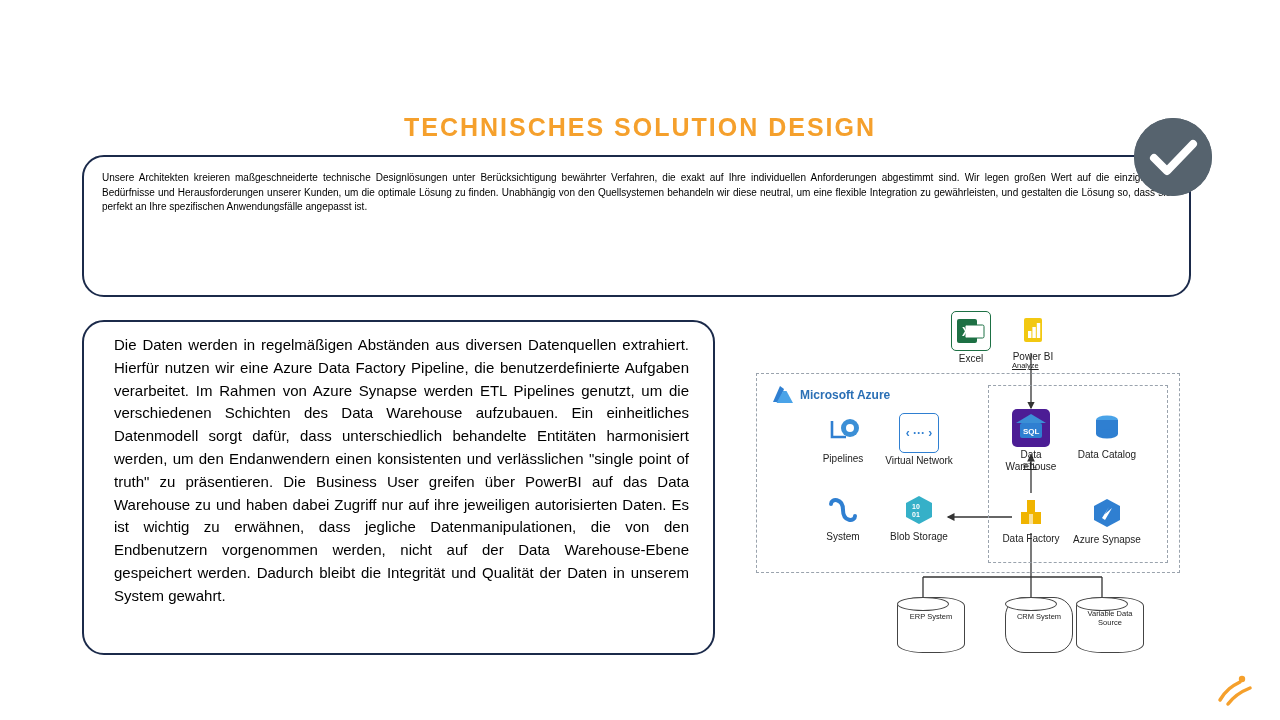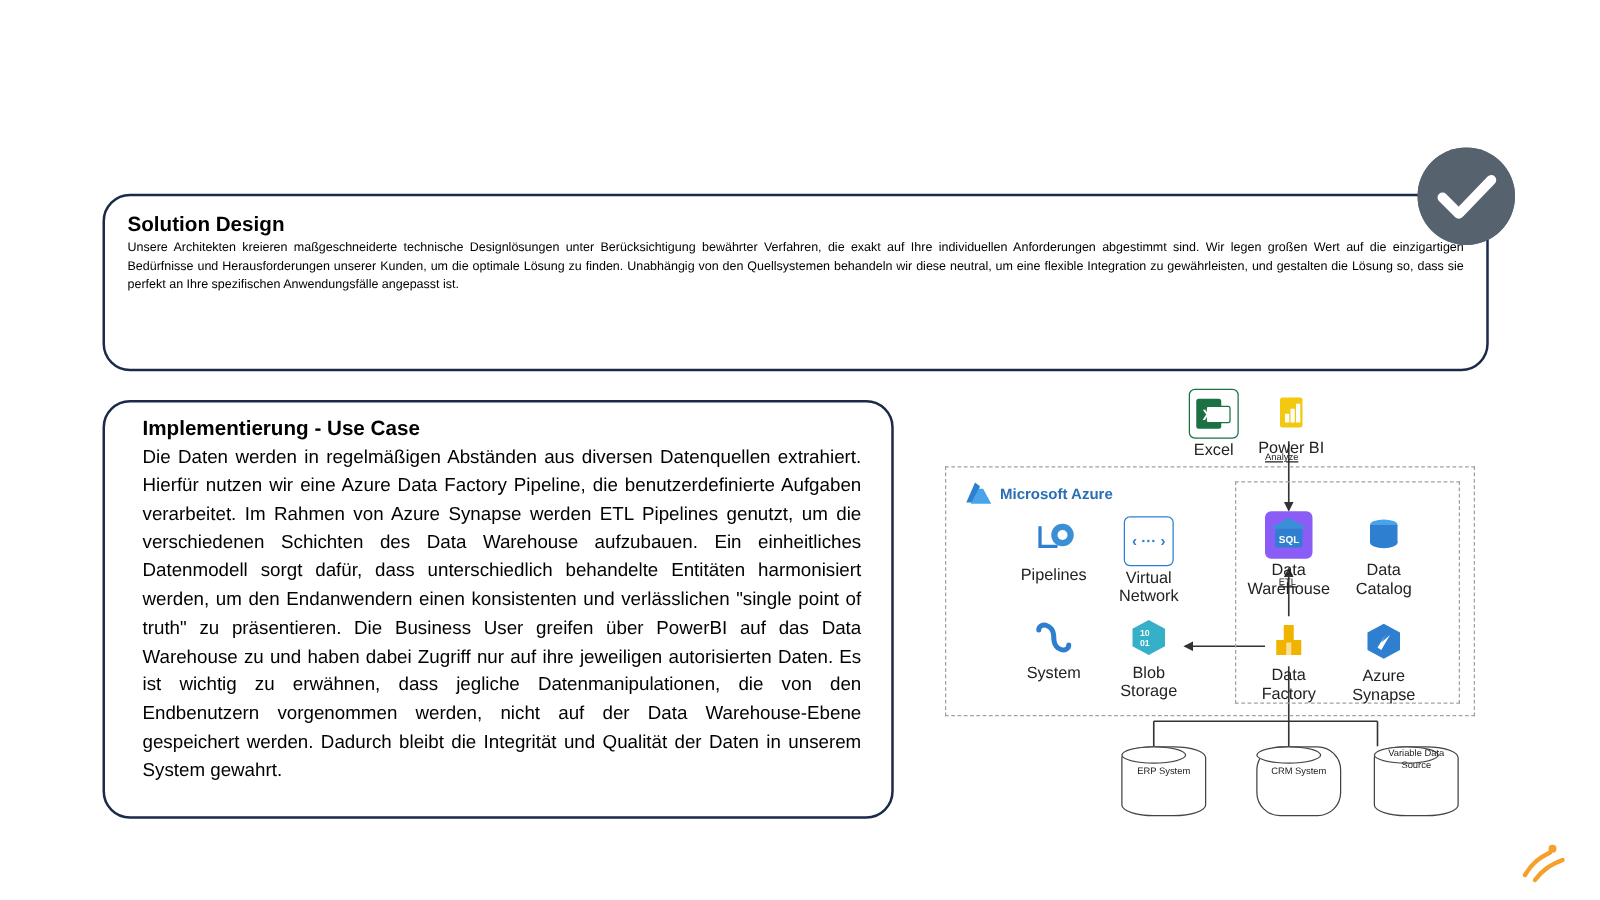--- a/index.html
+++ b/index.html
@@ -120,21 +120,21 @@
     margin: 0 auto;
     border-radius: 5px;
     display: flex;
     align-items: center;
     justify-content: center;
     color: #ffffff;
     font-size: 15px;
     font-weight: bold;
   }
   .tile .cap {
-    font-size: 13px;
+    font-size: 10px;
     color: #222;
     line-height: 1.15;
     margin-top: 2px;
   }
   .az-panel {
     position: absolute;
     border: 1px dashed #9aa3ad;
     box-sizing: border-box;
   }
   .az-logo-text {
@@ -181,35 +181,34 @@
     bottom: 10px;
     width: 44px;
     height: 40px;
   }
 </style>
 </head>
 <body>
 
 <div class="slide">
 
+  <div class="subtitle">TECHNISCHES  SOLUTION  DESIGN</div>
 
   <div class="check-badge">
     <svg width="78" height="78" viewBox="0 0 78 78" aria-hidden="true">
       <circle cx="39" cy="39" r="39" fill="#56636e"></circle>
       <path d="M20 40 L33 53 L59 26" fill="none" stroke="#ffffff" stroke-width="8" stroke-linecap="round" stroke-linejoin="round"></path>
     </svg>
   </div>
 
   <div class="box box-top">
-    <div class="box-head">Solution Design</div>
     <div class="box-body">Unsere Architekten kreieren maßgeschneiderte technische Designlösungen unter Berücksichtigung bewährter Verfahren, die exakt auf Ihre individuellen Anforderungen abgestimmt sind. Wir legen großen Wert auf die einzigartigen Bedürfnisse und Herausforderungen unserer Kunden, um die optimale Lösung zu finden. Unabhängig von den Quellsystemen behandeln wir diese neutral, um eine flexible Integration zu gewährleisten, und gestalten die Lösung so, dass sie perfekt an Ihre spezifischen Anwendungsfälle angepasst ist.</div>
   </div>
 
   <div class="box box-bottom">
-    <div class="box-head">Implementierung - Use Case</div>
     <div class="box-body">Die Daten werden in regelmäßigen Abständen aus diversen Datenquellen extrahiert. Hierfür nutzen wir eine Azure Data Factory Pipeline, die benutzerdefinierte Aufgaben verarbeitet. Im Rahmen von Azure Synapse werden ETL Pipelines genutzt, um die verschiedenen Schichten des Data Warehouse aufzubauen. Ein einheitliches Datenmodell sorgt dafür, dass unterschiedlich behandelte Entitäten harmonisiert werden, um den Endanwendern einen konsistenten und verlässlichen "single point of truth" zu präsentieren. Die Business User greifen über PowerBI auf das Data Warehouse zu und haben dabei Zugriff nur auf ihre jeweiligen autorisierten Daten. Es ist wichtig zu erwähnen, dass jegliche Datenmanipulationen, die von den Endbenutzern vorgenommen werden, nicht auf der Data Warehouse-Ebene gespeichert werden. Dadurch bleibt die Integrität und Qualität der Daten in unserem System gewahrt.</div>
   </div>
 
   <div class="diagram">
 
     <svg class="diag-svg" width="460" height="360" viewBox="0 0 460 360" aria-hidden="true">
       <defs>
         <marker id="arr" markerWidth="7" markerHeight="7" refX="5" refY="3" orient="auto">
           <path d="M0,0 L6,3 L0,6 z" fill="#333"></path>
         </marker>
@@ -296,21 +295,21 @@
           <text x="9" y="15" font-size="7" fill="#ffffff" font-family="Liberation Sans, sans-serif">10</text>
           <text x="9" y="23" font-size="7" fill="#ffffff" font-family="Liberation Sans, sans-serif">01</text>
         </svg>
       </div>
       <div class="cap">Blob Storage</div>
     </div>
 
     <div class="az-panel" style="left:248px; top:80px; width:180px; height:178px;"></div>
 
     <div class="tile" style="left:254px; top:104px;">
-      <div class="glyph" style="background:#8b5cf6;">
+      <div class="glyph" style="background:#4c1d95;">
         <svg width="34" height="32" viewBox="0 0 34 32">
           <path d="M17 2 L32 11 L2 11 Z" fill="#3b8fd6"></path>
           <rect x="6" y="11" width="22" height="15" rx="2" fill="#2f7fd1"></rect>
           <text x="9" y="22" font-size="8" fill="#ffffff" font-family="Liberation Sans, sans-serif" font-weight="bold">SQL</text>
         </svg>
       </div>
       <div class="cap">Data Warehouse</div>
     </div>
 
     <div class="tile" style="left:330px; top:104px;">
@@ -344,21 +343,21 @@
       </div>
       <div class="cap">Azure Synapse</div>
     </div>
 
     <div class="cyl" style="left:157px; top:292px;">
       <span>ERP System</span>
     </div>
     <div class="cyl" style="left:265px; top:292px;border-radius:19px;">
       <span>CRM System</span>
     </div>
-    <div class="cyl" style="left:336px; top:292px; padding-top:0;margin-left:23px;">
+    <div class="cyl" style="left:336px; top:292px; padding-top:11px;">
       <span>Variable Data Source</span>
     </div>
 
   </div>
 
   <div class="footer-logo">
     <svg width="44" height="40" viewBox="0 0 44 40" aria-hidden="true">
       <path d="M8 30 C14 20, 20 16, 28 12" stroke="#f5a02c" stroke-width="3.5" fill="none" stroke-linecap="round"></path>
       <path d="M16 34 C22 26, 28 22, 38 18" stroke="#f5a02c" stroke-width="3.5" fill="none" stroke-linecap="round"></path>
       <circle cx="30" cy="9" r="3.2" fill="#f5a02c"></circle>

